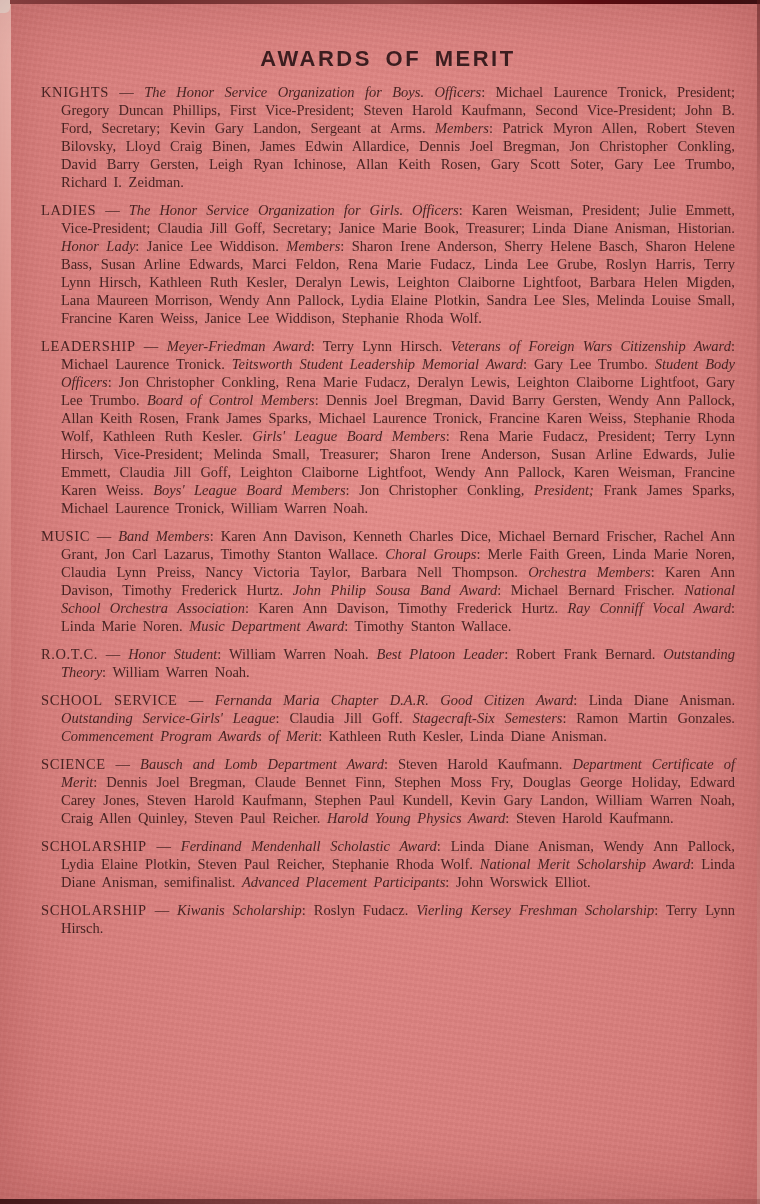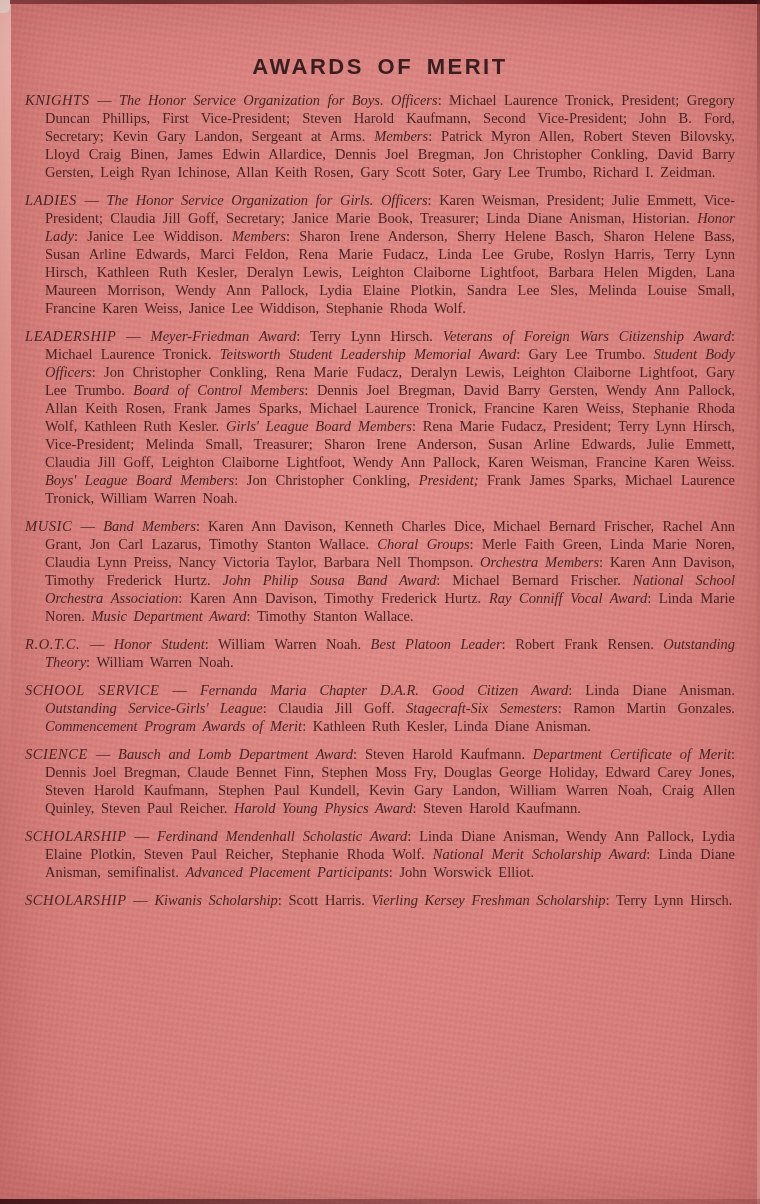--- a/index.html
+++ b/index.html
@@ -35,62 +35,63 @@
   .edge-right {
     position: absolute; top: 0; right: 0; width: 3px; height: 100%;
     background: linear-gradient(to bottom, rgba(80,25,26,0.55), rgba(150,80,78,0.28) 15%, rgba(190,120,115,0.28) 68%, rgba(236,196,186,0.55));
   }
   .edge-bottom {
     position: absolute; bottom: 0; left: 0; right: 0; height: 5px;
     background: linear-gradient(to right, rgba(38,9,11,0.9), rgba(70,25,26,0.5) 38%, rgba(90,40,40,0.25) 72%, rgba(120,60,58,0.35));
   }
   .content {
     position: relative;
-    padding: 12px 25px;
+    padding: 4px 25px;
     color: #482423;
     font-size: 14.5px;
     line-height: 18px;
     text-align: justify;
     word-spacing: 3px;
+    margin-left: 16px;
   }
   .title {
     font-family: "Liberation Sans", "DejaVu Sans", sans-serif;
     font-weight: 700;
     font-size: 22px;
     letter-spacing: 2.5px;
     word-spacing: 5px;
     text-align: center;
     color: #3b1e20;
     padding-top: 46px;
     margin: 0 0 15px 0;
   }
   p.section {
     margin: 0 0 10px 0;
     padding-left: 20px;
     text-indent: -20px;
   }
-  .heading { letter-spacing: 0.6px; font-style: italic; }
+  .heading { letter-spacing: 0.6px; }
   .it { font-style: italic; font-family: Liberation Serif, serif; }
 </style>
 </head>
 <body>
 
 <div class="page">
   <div class="content">
     <h1 class="title">AWARDS OF MERIT</h1>
     <div>
         <p class="section"><span class="heading">KNIGHTS</span><span> — </span><span class="it">The Honor Service Organization for Boys. Officers</span><span class="ro">: Michael Laurence Tronick, President; Gregory Duncan Phillips, First Vice-President; Steven Harold Kaufmann, Second Vice-President; John B. Ford, Secretary; Kevin Gary Landon, Sergeant at Arms. </span><span class="it">Members</span><span class="ro">: Patrick Myron Allen, Robert Steven Bilovsky, Lloyd Craig Binen, James Edwin Allardice, Dennis Joel Bregman, Jon Christopher Conkling, David Barry Gersten, Leigh Ryan Ichinose, Allan Keith Rosen, Gary Scott Soter, Gary Lee Trumbo, Richard I. Zeidman.</span></p>
         <p class="section"><span class="heading">LADIES</span><span> — </span><span class="it">The Honor Service Organization for Girls. Officers</span><span class="ro">: Karen Weisman, President; Julie Emmett, Vice-President; Claudia Jill Goff, Secretary; Janice Marie Book, Treasurer; Linda Diane Anisman, Historian. </span><span class="it">Honor Lady</span><span class="ro">: Janice Lee Widdison. </span><span class="it">Members</span><span class="ro">: Sharon Irene Anderson, Sherry Helene Basch, Sharon Helene Bass, Susan Arline Edwards, Marci Feldon, Rena Marie Fudacz, Linda Lee Grube, Roslyn Harris, Terry Lynn Hirsch, Kathleen Ruth Kesler, Deralyn Lewis, Leighton Claiborne Lightfoot, Barbara Helen Migden, Lana Maureen Morrison, Wendy Ann Pallock, Lydia Elaine Plotkin, Sandra Lee Sles, Melinda Louise Small, Francine Karen Weiss, Janice Lee Widdison, Stephanie Rhoda Wolf.</span></p>
         <p class="section"><span class="heading">LEADERSHIP</span><span> — </span><span class="it">Meyer-Friedman Award</span><span class="ro">: Terry Lynn Hirsch. </span><span class="it">Veterans of Foreign Wars Citizenship Award</span><span class="ro">: Michael Laurence Tronick. </span><span class="it">Teitsworth Student Leadership Memorial Award</span><span class="ro">: Gary Lee Trumbo. </span><span class="it">Student Body Officers</span><span class="ro">: Jon Christopher Conkling, Rena Marie Fudacz, Deralyn Lewis, Leighton Claiborne Lightfoot, Gary Lee Trumbo. </span><span class="it">Board of Control Members</span><span class="ro">: Dennis Joel Bregman, David Barry Gersten, Wendy Ann Pallock, Allan Keith Rosen, Frank James Sparks, Michael Laurence Tronick, Francine Karen Weiss, Stephanie Rhoda Wolf, Kathleen Ruth Kesler. </span><span class="it">Girls' League Board Members</span><span class="ro">: Rena Marie Fudacz, President; Terry Lynn Hirsch, Vice-President; Melinda Small, Treasurer; Sharon Irene Anderson, Susan Arline Edwards, Julie Emmett, Claudia Jill Goff, Leighton Claiborne Lightfoot, Wendy Ann Pallock, Karen Weisman, Francine Karen Weiss. </span><span class="it">Boys' League Board Members</span><span class="ro">: Jon Christopher Conkling, </span><span class="it">President;</span><span class="ro"> Frank James Sparks, Michael Laurence Tronick, William Warren Noah.</span></p>
         <p class="section"><span class="heading">MUSIC</span><span> — </span><span class="it">Band Members</span><span class="ro">: Karen Ann Davison, Kenneth Charles Dice, Michael Bernard Frischer, Rachel Ann Grant, Jon Carl Lazarus, Timothy Stanton Wallace. </span><span class="it">Choral Groups</span><span class="ro">: Merle Faith Green, Linda Marie Noren, Claudia Lynn Preiss, Nancy Victoria Taylor, Barbara Nell Thompson. </span><span class="it">Orchestra Members</span><span class="ro">: Karen Ann Davison, Timothy Frederick Hurtz. </span><span class="it">John Philip Sousa Band Award</span><span class="ro">: Michael Bernard Frischer. </span><span class="it">National School Orchestra Association</span><span class="ro">: Karen Ann Davison, Timothy Frederick Hurtz. </span><span class="it">Ray Conniff Vocal Award</span><span class="ro">: Linda Marie Noren. </span><span class="it">Music Department Award</span><span class="ro">: Timothy Stanton Wallace.</span></p>
-        <p class="section"><span class="heading">R.O.T.C.</span><span> — </span><span class="it">Honor Student</span><span class="ro">: William Warren Noah. </span><span class="it">Best Platoon Leader</span><span class="ro">: Robert Frank Rensen. </span><span class="it">Outstanding Theory</span><span class="ro">: William Warren Noah.</span></p>
+        <p class="section"><span class="heading">R.O.T.C.</span><span> — </span><span class="it">Honor Student</span><span class="ro">: William Warren Noah. </span><span class="it">Best Platoon Leader</span><span class="ro">: Robert Frank Bernard. </span><span class="it">Outstanding Theory</span><span class="ro">: William Warren Noah.</span></p>
         <p class="section"><span class="heading">SCHOOL SERVICE</span><span> — </span><span class="it">Fernanda Maria Chapter D.A.R. Good Citizen Award</span><span class="ro">: Linda Diane Anisman. </span><span class="it">Outstanding Service-Girls' League</span><span class="ro">: Claudia Jill Goff. </span><span class="it">Stagecraft-Six Semesters</span><span class="ro">: Ramon Martin Gonzales. </span><span class="it">Commencement Program Awards of Merit</span><span class="ro">: Kathleen Ruth Kesler, Linda Diane Anisman.</span></p>
         <p class="section"><span class="heading">SCIENCE</span><span> — </span><span class="it">Bausch and Lomb Department Award</span><span class="ro">: Steven Harold Kaufmann. </span><span class="it">Department Certificate of Merit</span><span class="ro">: Dennis Joel Bregman, Claude Bennet Finn, Stephen Moss Fry, Douglas George Holiday, Edward Carey Jones, Steven Harold Kaufmann, Stephen Paul Kundell, Kevin Gary Landon, William Warren Noah, Craig Allen Quinley, Steven Paul Reicher. </span><span class="it">Harold Young Physics Award</span><span class="ro">: Steven Harold Kaufmann.</span></p>
         <p class="section"><span class="heading">SCHOLARSHIP</span><span> — </span><span class="it">Ferdinand Mendenhall Scholastic Award</span><span class="ro">: Linda Diane Anisman, Wendy Ann Pallock, Lydia Elaine Plotkin, Steven Paul Reicher, Stephanie Rhoda Wolf. </span><span class="it">National Merit Scholarship Award</span><span class="ro">: Linda Diane Anisman, semifinalist. </span><span class="it">Advanced Placement Participants</span><span class="ro">: John Worswick Elliot.</span></p>
-        <p class="section"><span class="heading">SCHOLARSHIP</span><span> — </span><span class="it">Kiwanis Scholarship</span><span class="ro">: Scott Harris. </span><span class="it">Vierling Kersey Freshman Scholarship</span><span class="ro">: Terry Lynn Hirsch.</span></p>
+        <p class="section"><span class="heading">SCHOLARSHIP</span><span> — </span><span class="it">Kiwanis Scholarship</span><span class="ro">: Roslyn Fudacz. </span><span class="it">Vierling Kersey Freshman Scholarship</span><span class="ro">: Terry Lynn Hirsch.</span></p>
       </div>
   </div>
   <div class="edge-left"></div>
   <div class="edge-top"></div>
   <div class="corner-tl"></div>
   <div class="edge-right"></div>
   <div class="edge-bottom"></div>
   <div class="vignette"></div>
 </div>
 

